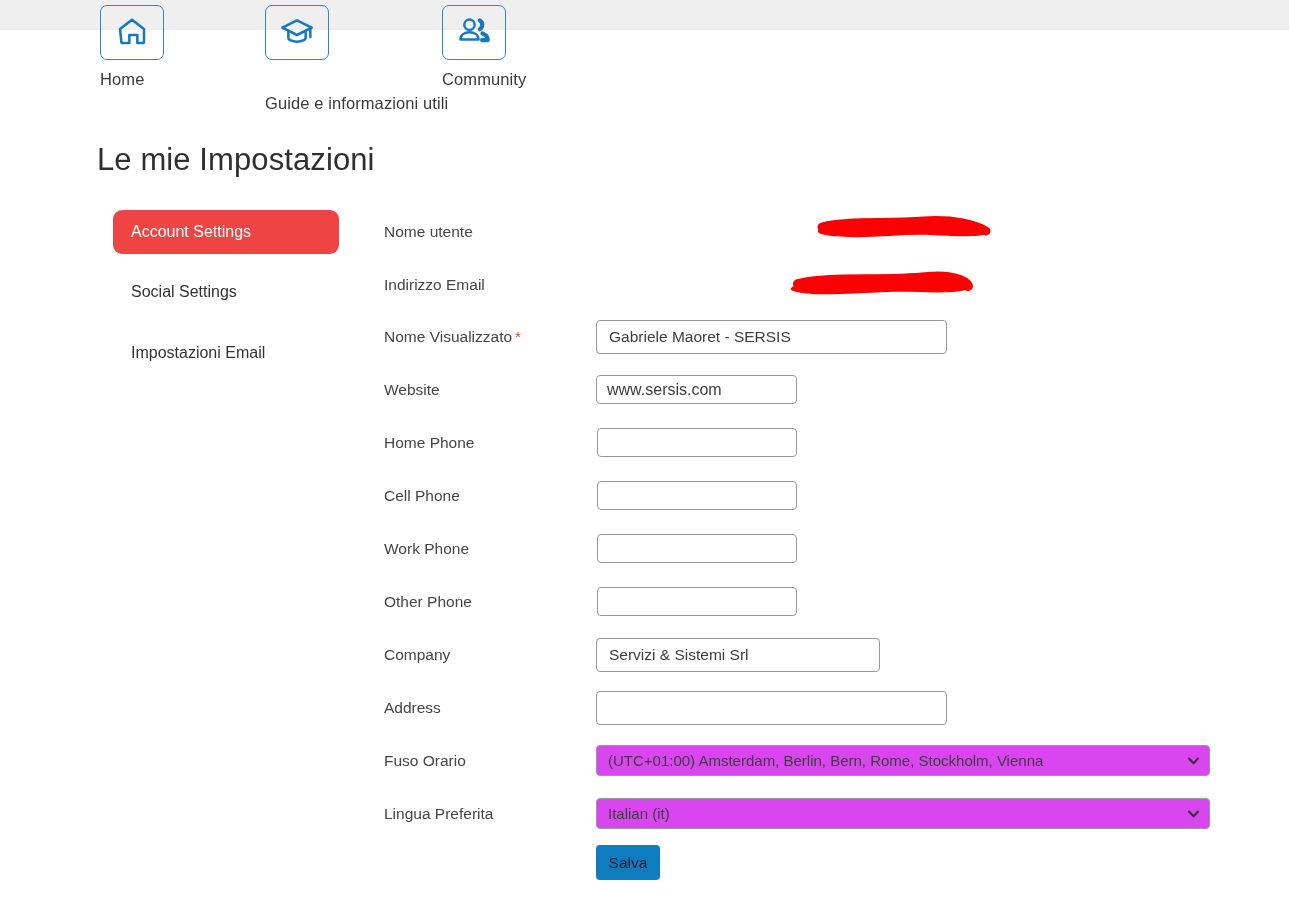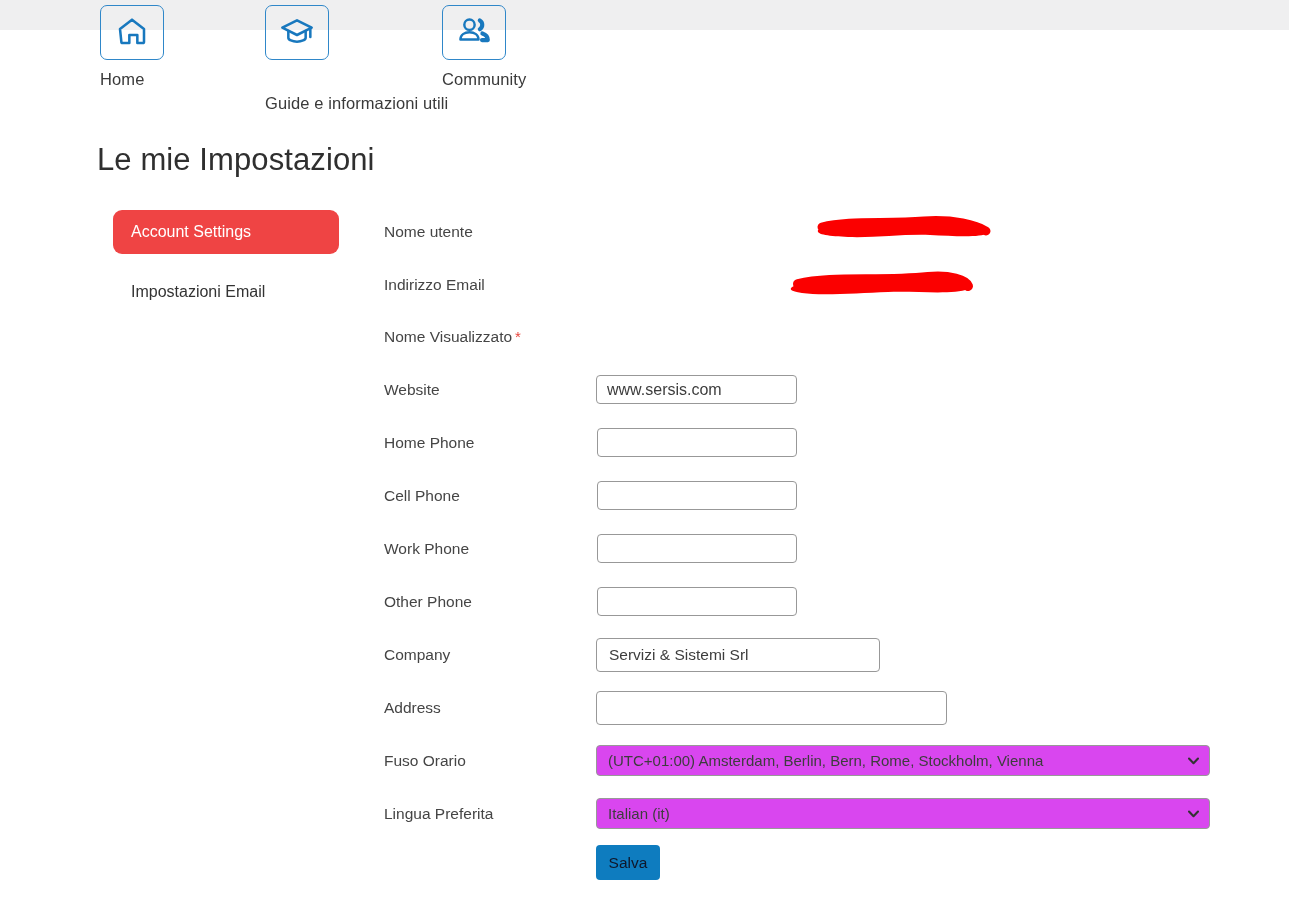--- a/index.html
+++ b/index.html
@@ -230,20 +230,23 @@
     </div>
 
   </div>
 
   <div class="page-title">Le mie Impostazioni</div>
 
   <div class="sidebar">
     <div class="side-item active">
       <span>Account Settings</span>
     </div>
+    <div class="side-item" style="margin-bottom:17px;">
+      <span>Social Settings</span>
+    </div>
     <div class="side-item">
       <span>Impostazioni Email</span>
     </div>
   </div>
 
   <div class="form">
 
     <div class="row" style="height:53px;">
       <div class="flabel">Nome utente</div>
       <div class="fctl" style="width:420px;height:30px;position:relative;">
@@ -262,20 +265,23 @@
           <path d="M6 20 C20 10, 46 14, 74 12 C100 10, 130 6, 158 10 C176 13, 186 18, 180 23
                    C166 29, 130 25, 100 26 C70 27, 34 30, 14 27 C2 25, 0 23, 6 20 Z" fill="#fb0000"></path>
           <path d="M10 18 C44 10, 92 16, 140 11 C162 9, 178 14, 180 20" stroke="#fb0000" stroke-width="10" fill="none" stroke-linecap="round"></path>
         </svg>
       </div>
     </div>
 
     <div class="row" style="height:52px;">
       <div class="flabel">
         <span>Nome Visualizzato</span><span class="req">*</span>
+      </div>
+      <div class="fctl" style="margin-left:-1px;">
+        <input class="text big" type="text" style="width: 351px;" value="Gabriele Maoret - SERSIS">
       </div>
     </div>
 
     <div class="row" style="height:53px;">
       <div class="flabel">Website</div>
       <div class="fctl" style="margin-left:-1px;">
         <input class="text" type="text" style="width: 201px;" value="www.sersis.com">
       </div>
     </div>
 

